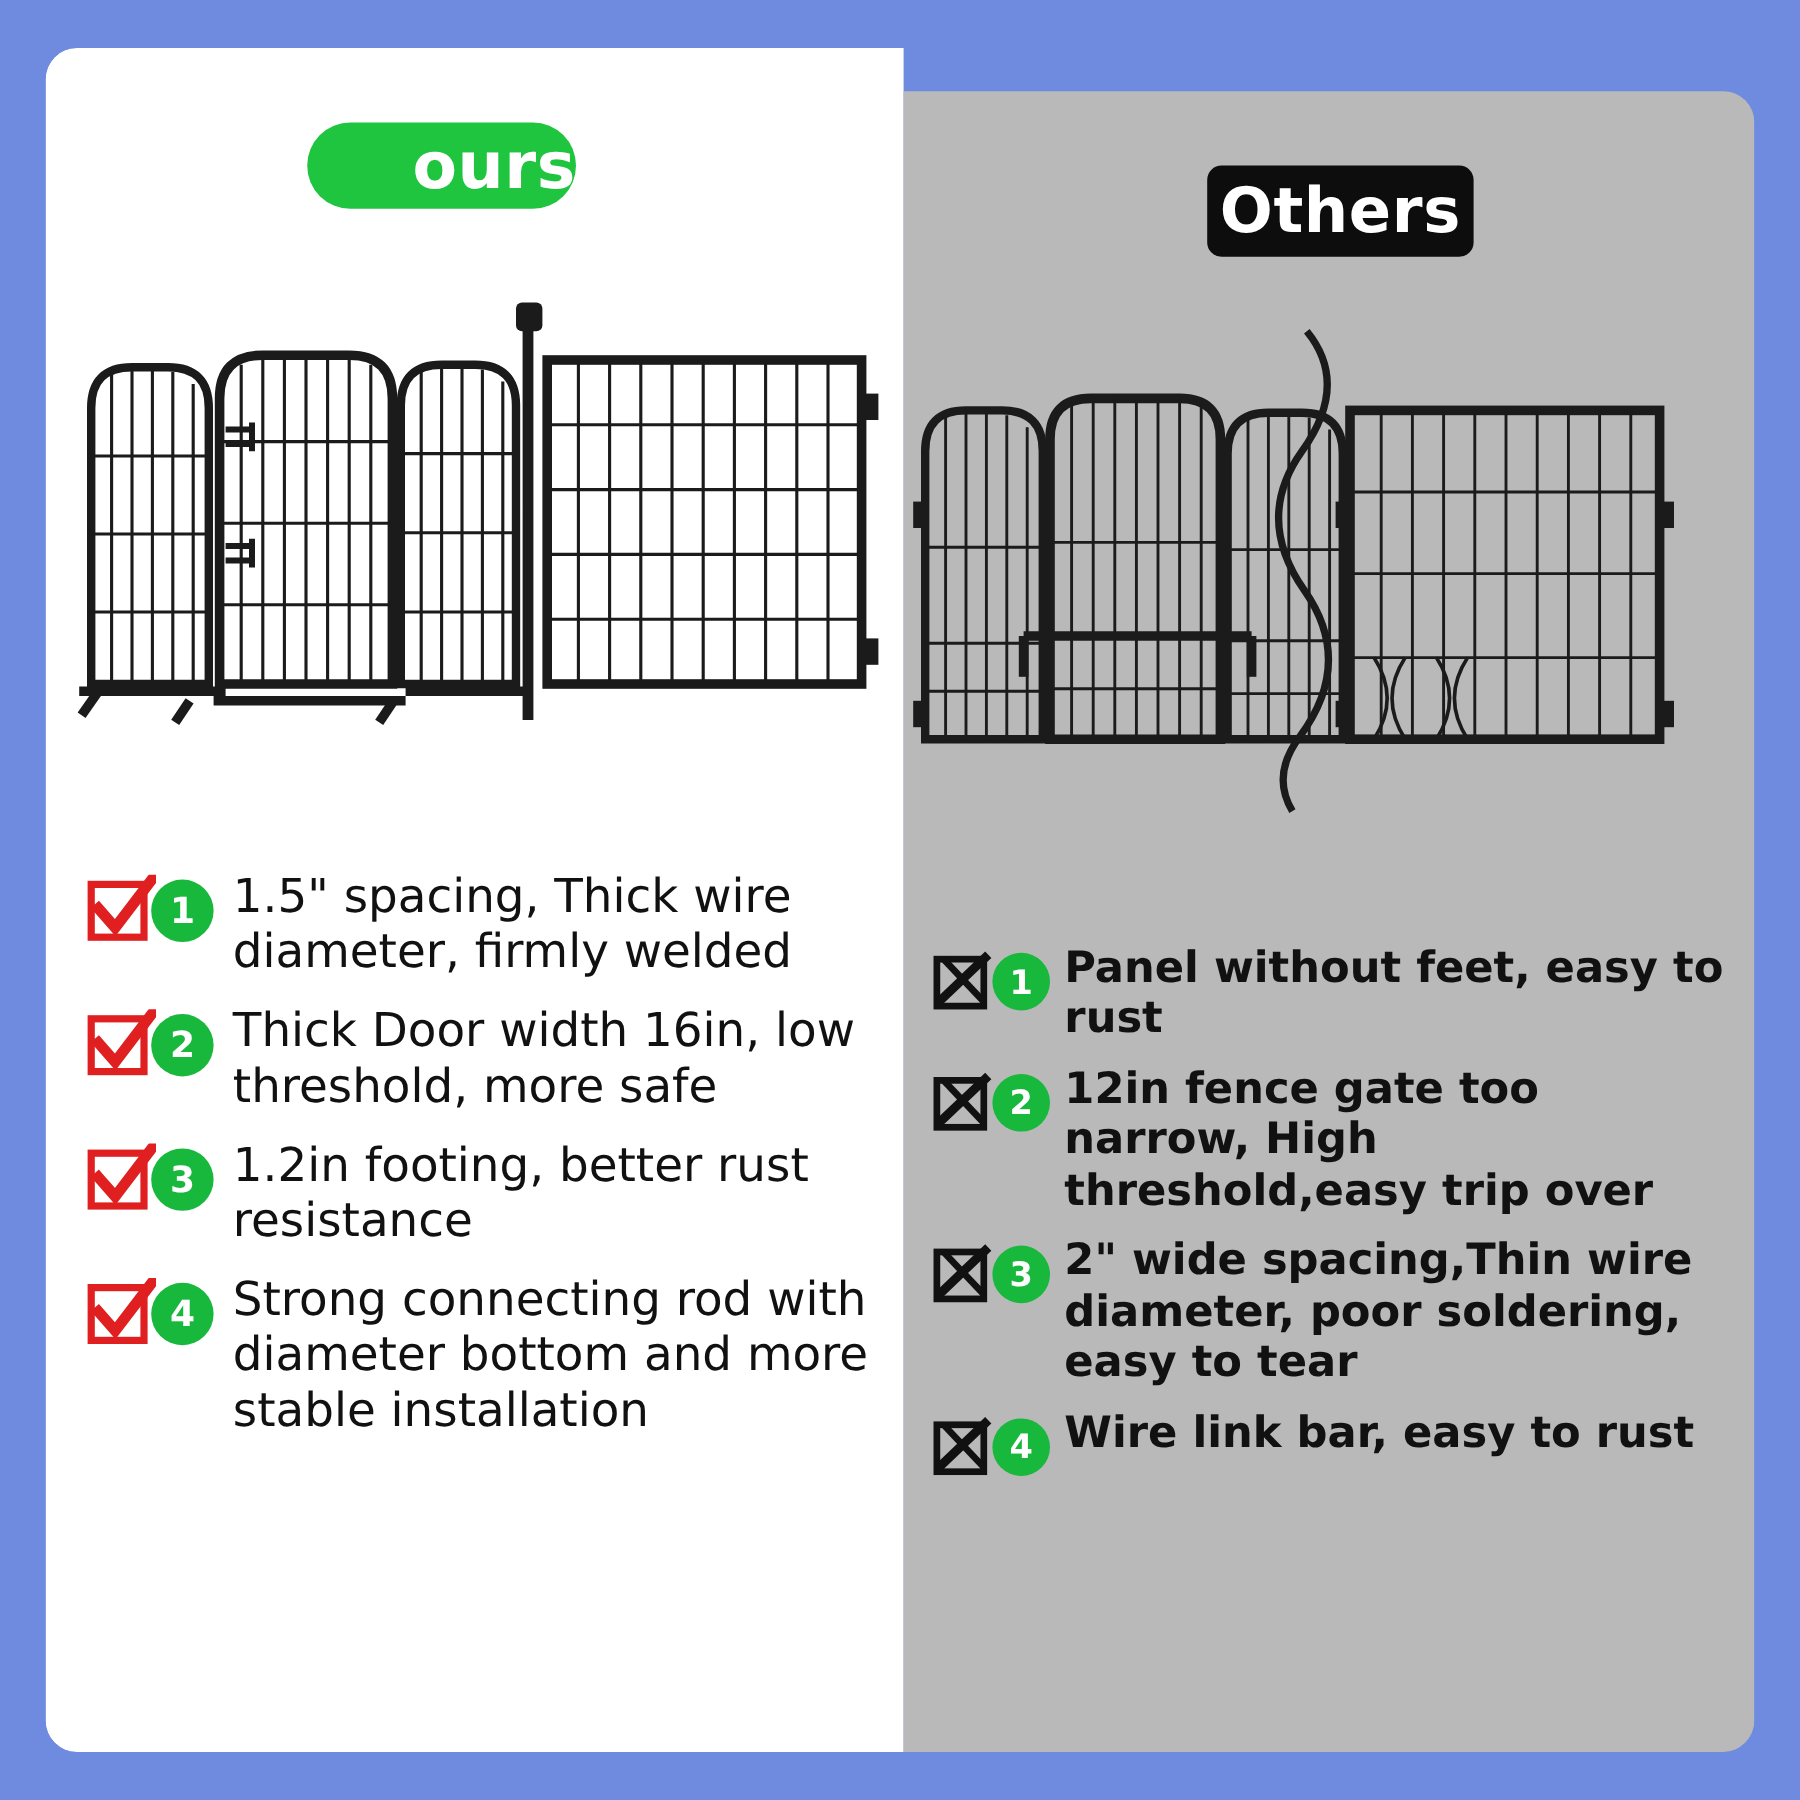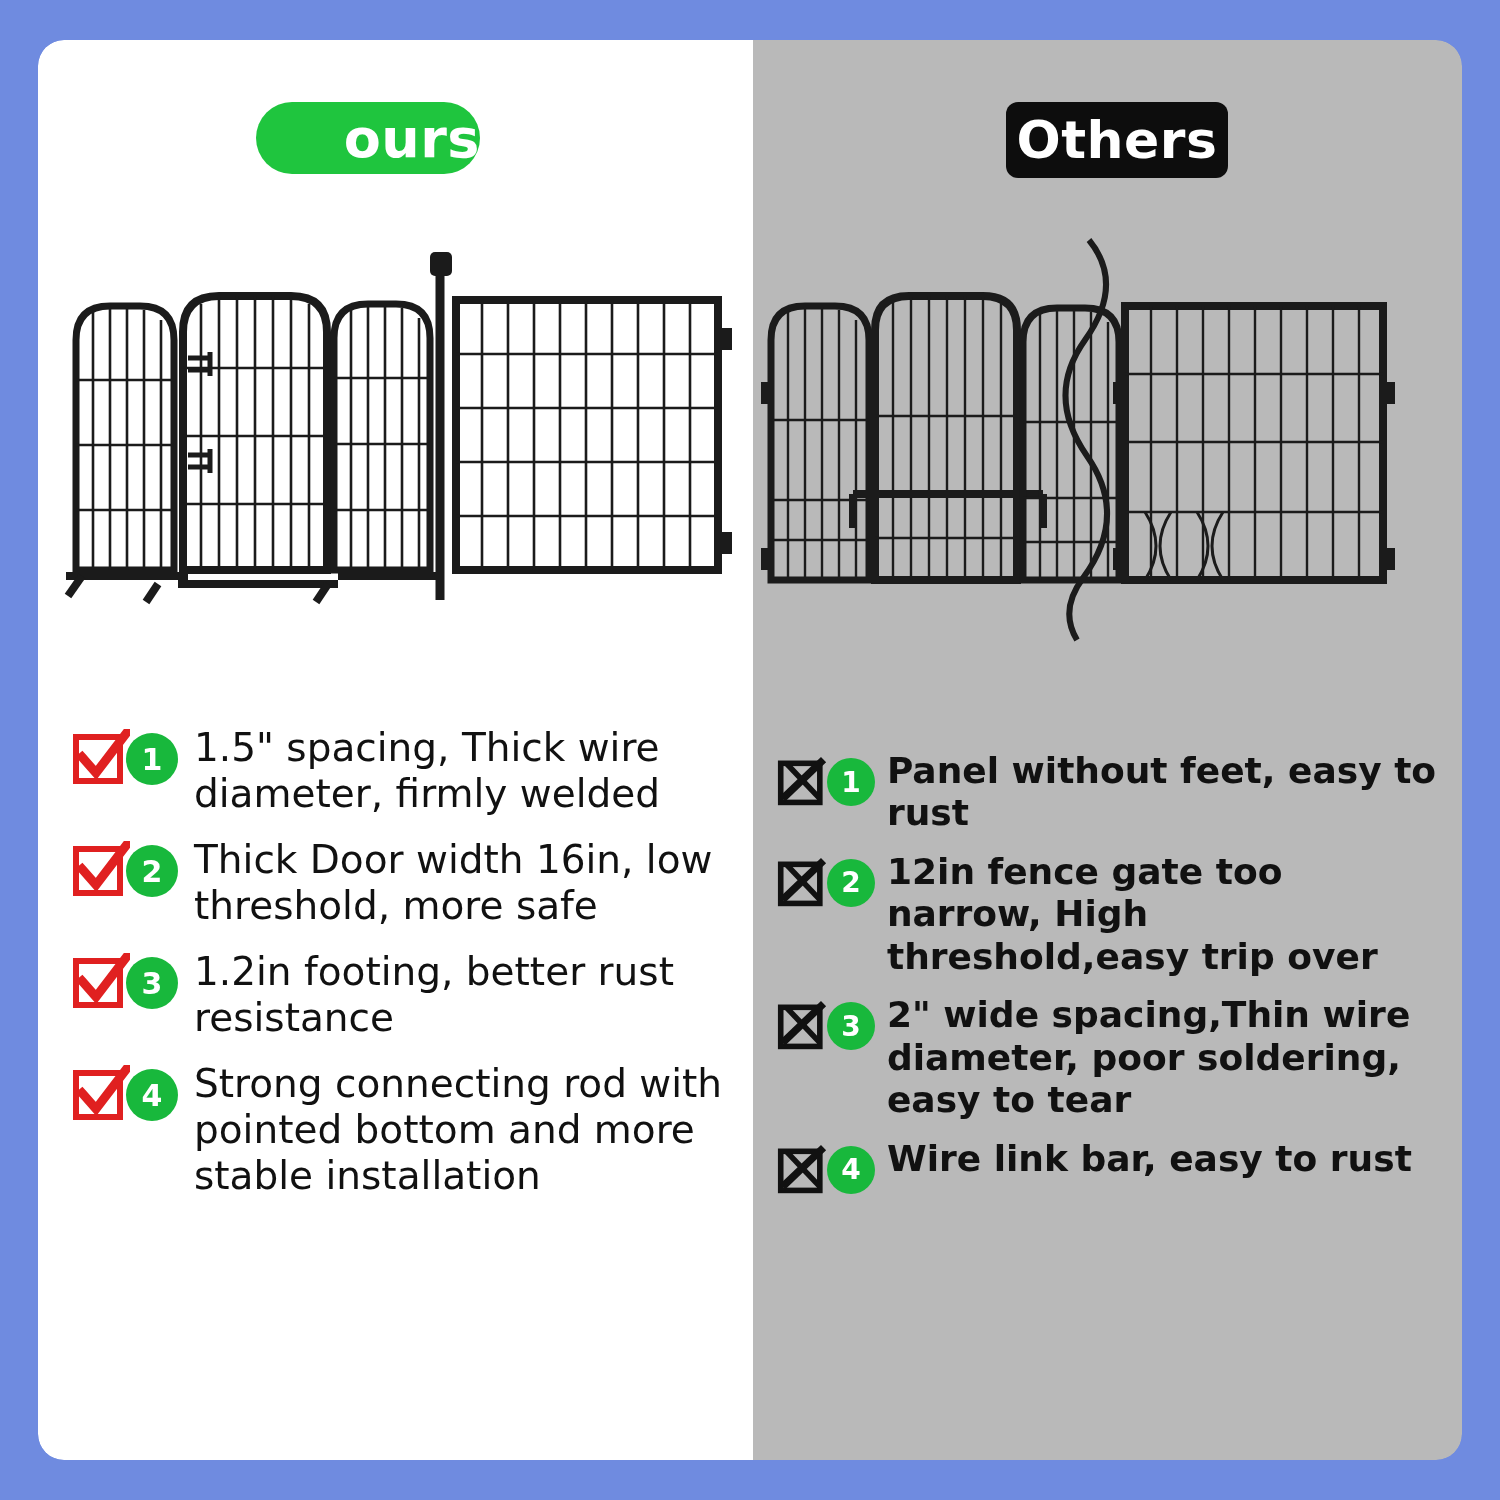--- a/index.html
+++ b/index.html
@@ -42,20 +42,21 @@
     width: 730px;
     background: #ffffff;
     border-top-left-radius: 26px;
     border-bottom-left-radius: 26px;
   }
   .panel-others {
     width: 724px;
     background: #b9b9b9;
     border-top-right-radius: 26px;
     border-bottom-right-radius: 26px;
+    margin-top: 36px;
   }
 
   
   .badge {
     position: absolute;
     display: flex;
     align-items: center;
     justify-content: center;
     font-weight: bold;
     letter-spacing: 0.5px;
@@ -285,21 +286,21 @@
         </div>
 
         <div class="feature">
           <div class="mark">
             <svg viewBox="0 0 58 58" width="58" height="58" xmlns="http://www.w3.org/2000/svg">
               <rect x="4" y="8" width="44" height="44" fill="none" stroke="#e02020" stroke-width="6"></rect>
               <path d="M10 28 L24 44 L56 2" fill="none" stroke="#e02020" stroke-width="9" stroke-linecap="square"></path>
             </svg>
           </div>
           <div class="num">4</div>
-          <div class="ftext">Strong connecting rod with pointed bottom and more stable installation</div>
+          <div class="ftext">Strong connecting rod with diameter bottom and more stable installation</div>
         </div>
 
       </div>
     </div>
 
     <div class="panel panel-others">
 
       <div class="badge badge-others">
         <span>Others</span>
       </div>

